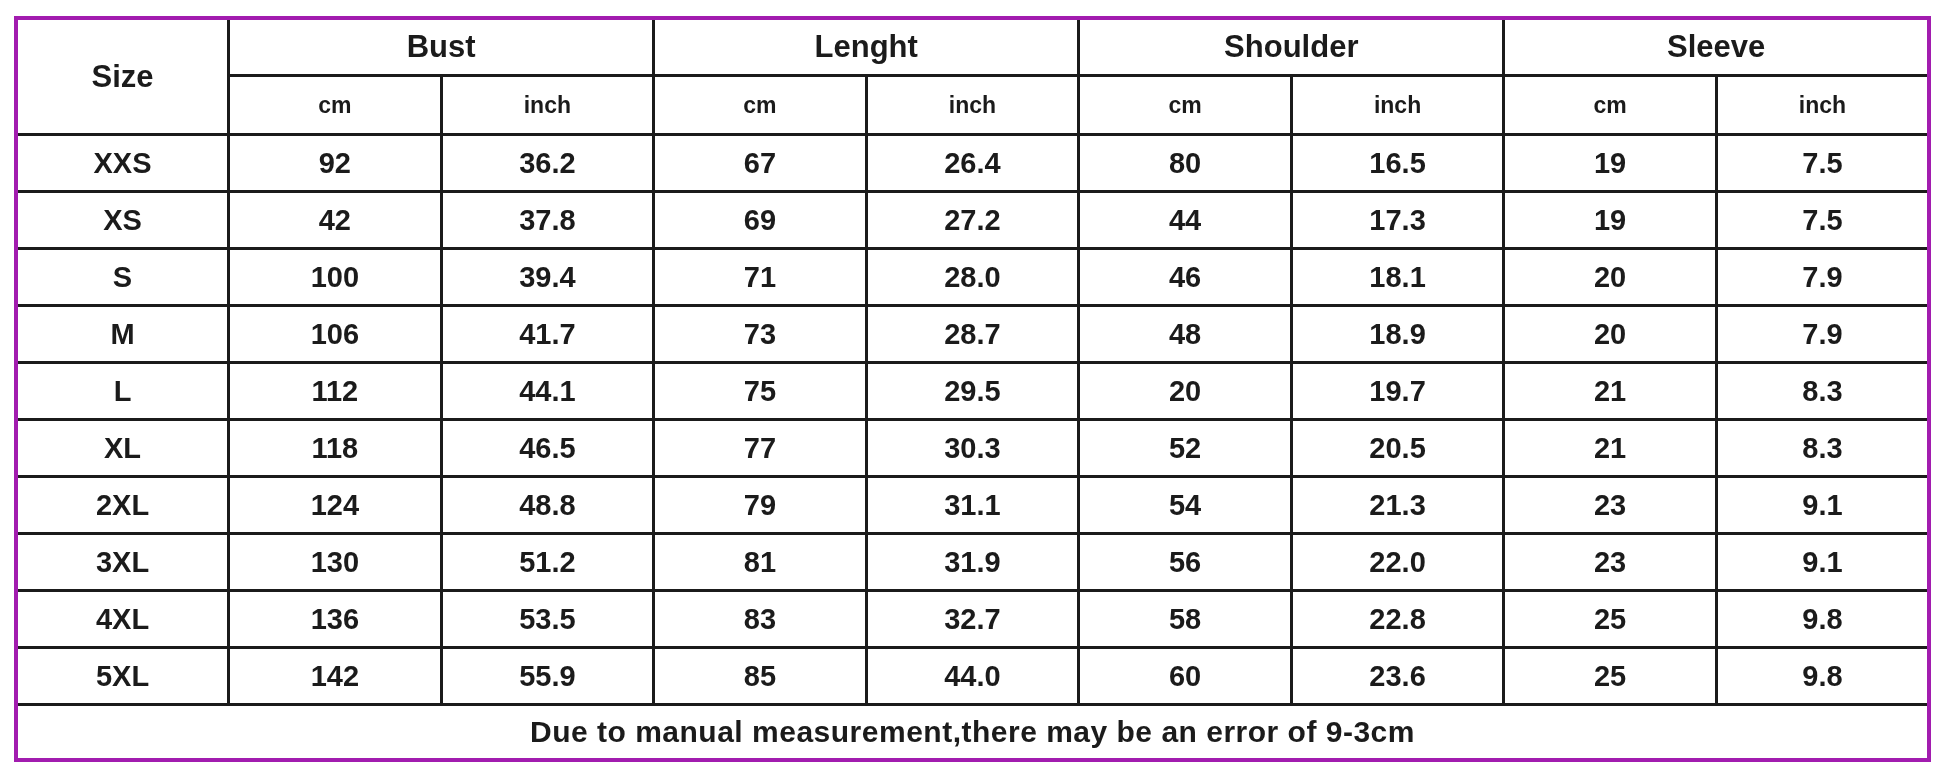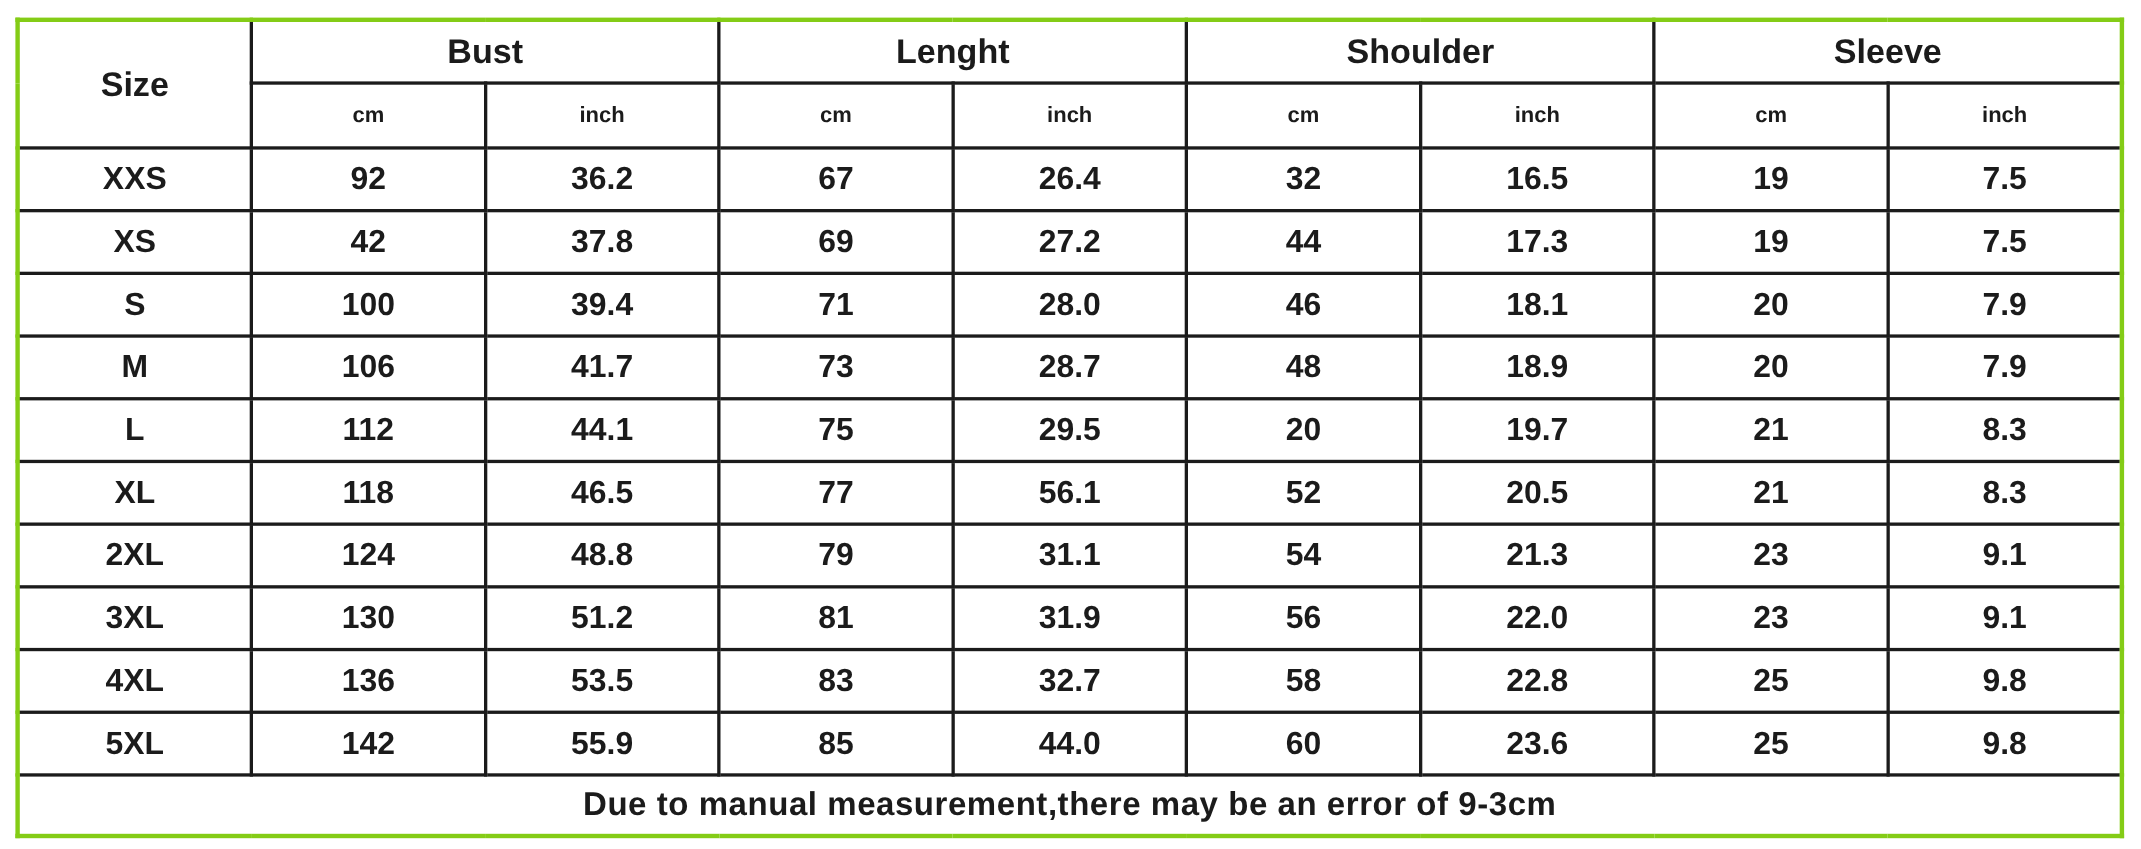--- a/index.html
+++ b/index.html
@@ -13,42 +13,42 @@
     font-family: "Liberation Sans", sans-serif;
     color: #1b1b1b;
   }
   table.size-chart {
     border-collapse: collapse;
     table-layout: fixed;
     width: 1917px;
     height: 737px;
     margin: 16px 0 0 14px;
     background: #ffffff;
-    border: 4px solid #84cc16;
+    border: 4px solid #a21caf;
   }
   .size-chart col { width: 11.111%; }
   .size-chart th, .size-chart td {
     border-left: 3px solid #1b1b1b;
     border-right: 3px solid #1b1b1b;
     border-top: 3px solid #1b1b1b;
     border-bottom: 3px solid #1b1b1b;
     padding: 0;
     text-align: center;
     vertical-align: middle;
     font-weight: bold;
     color: #1b1b1b;
     overflow: hidden;
     white-space: nowrap;
   }
   .group-row th {
     font-size: 31px;
     height: 54px;
   }
   .unit-row th {
-    font-size: 20px;
+    font-size: 23px;
     height: 56px;
   }
   tbody tr { height: 57px; }
   tbody th, tbody td {
     font-size: 29px;
     border-top: 6px double #1b1b1b;
   }
   tfoot td {
     border-top: 6px double #1b1b1b;
     height: 52px;
@@ -92,21 +92,21 @@
       <th>inch</th>
     </tr>
   </thead>
   <tbody>
     <tr>
       <th>XXS</th>
       <td>92</td>
       <td>36.2</td>
       <td>67</td>
       <td>26.4</td>
-      <td>32</td>
+      <td>80</td>
       <td>16.5</td>
       <td>19</td>
       <td>7.5</td>
     </tr>
     <tr>
       <th>XS</th>
       <td>42</td>
       <td>37.8</td>
       <td>69</td>
       <td>27.2</td>
@@ -146,21 +146,21 @@
       <td>20</td>
       <td>19.7</td>
       <td>21</td>
       <td>8.3</td>
     </tr>
     <tr>
       <th>XL</th>
       <td>118</td>
       <td>46.5</td>
       <td>77</td>
-      <td>56.1</td>
+      <td>30.3</td>
       <td>52</td>
       <td>20.5</td>
       <td>21</td>
       <td>8.3</td>
     </tr>
     <tr>
       <th>2XL</th>
       <td>124</td>
       <td>48.8</td>
       <td>79</td>

